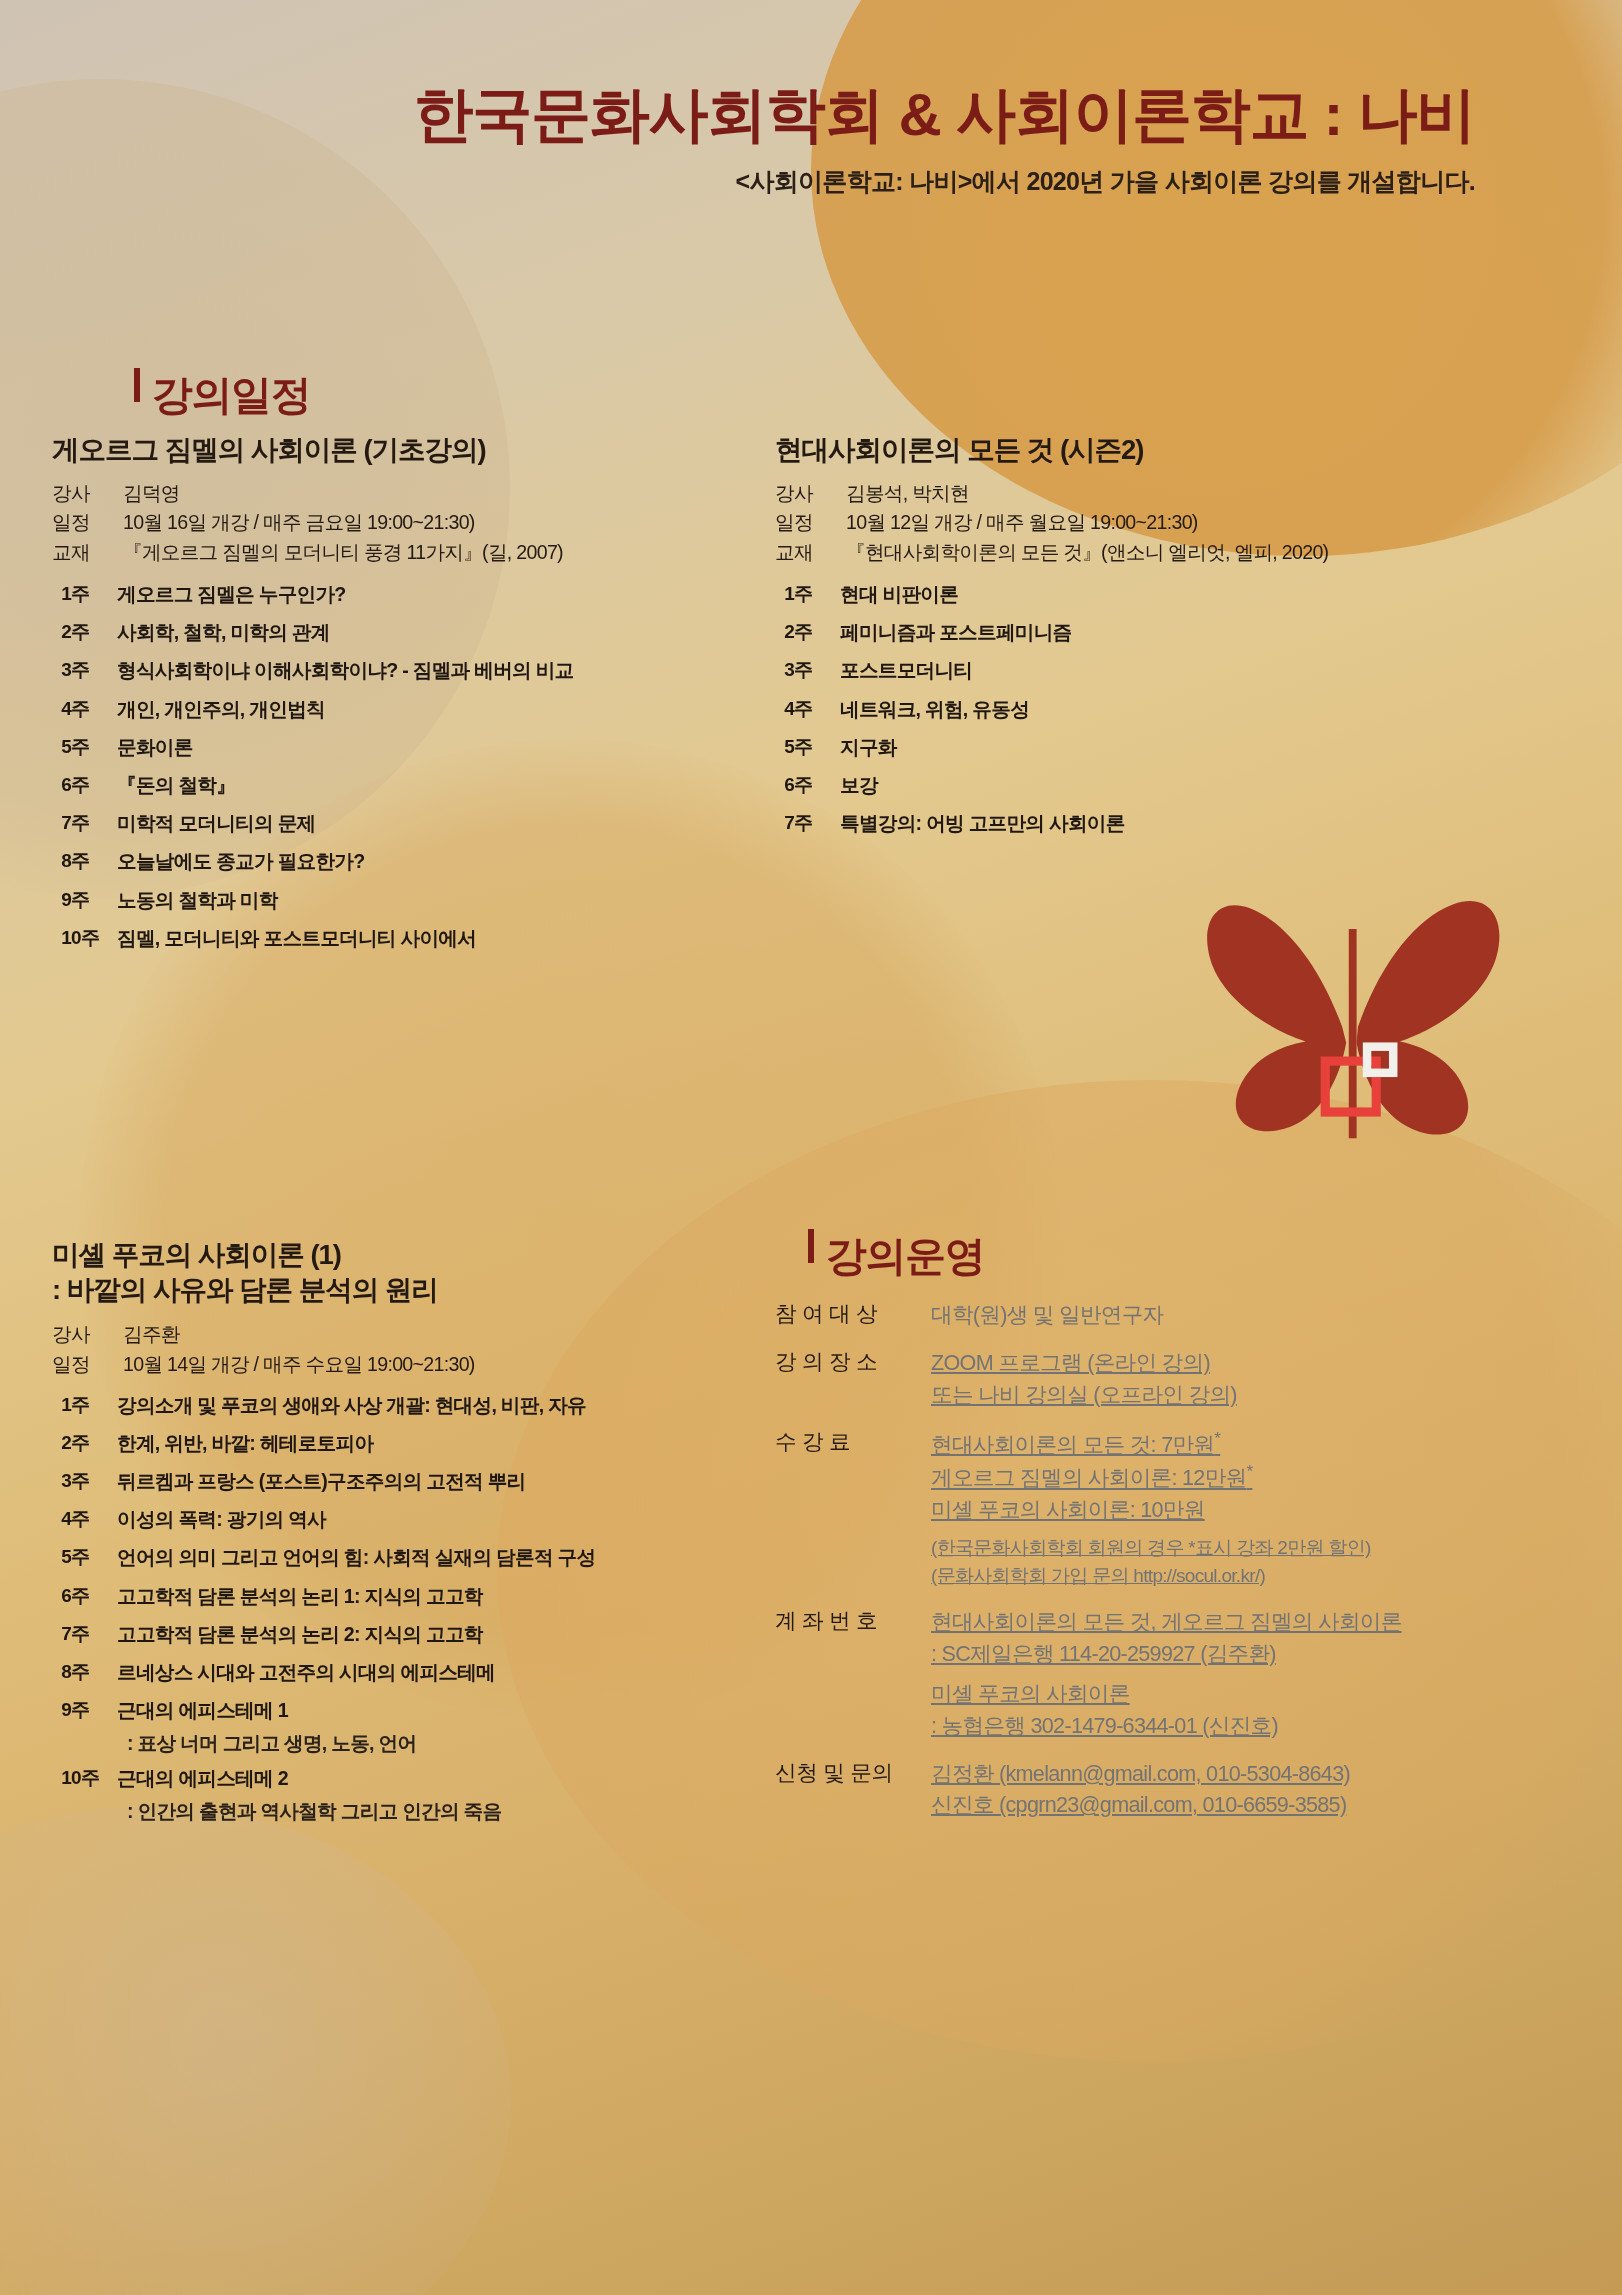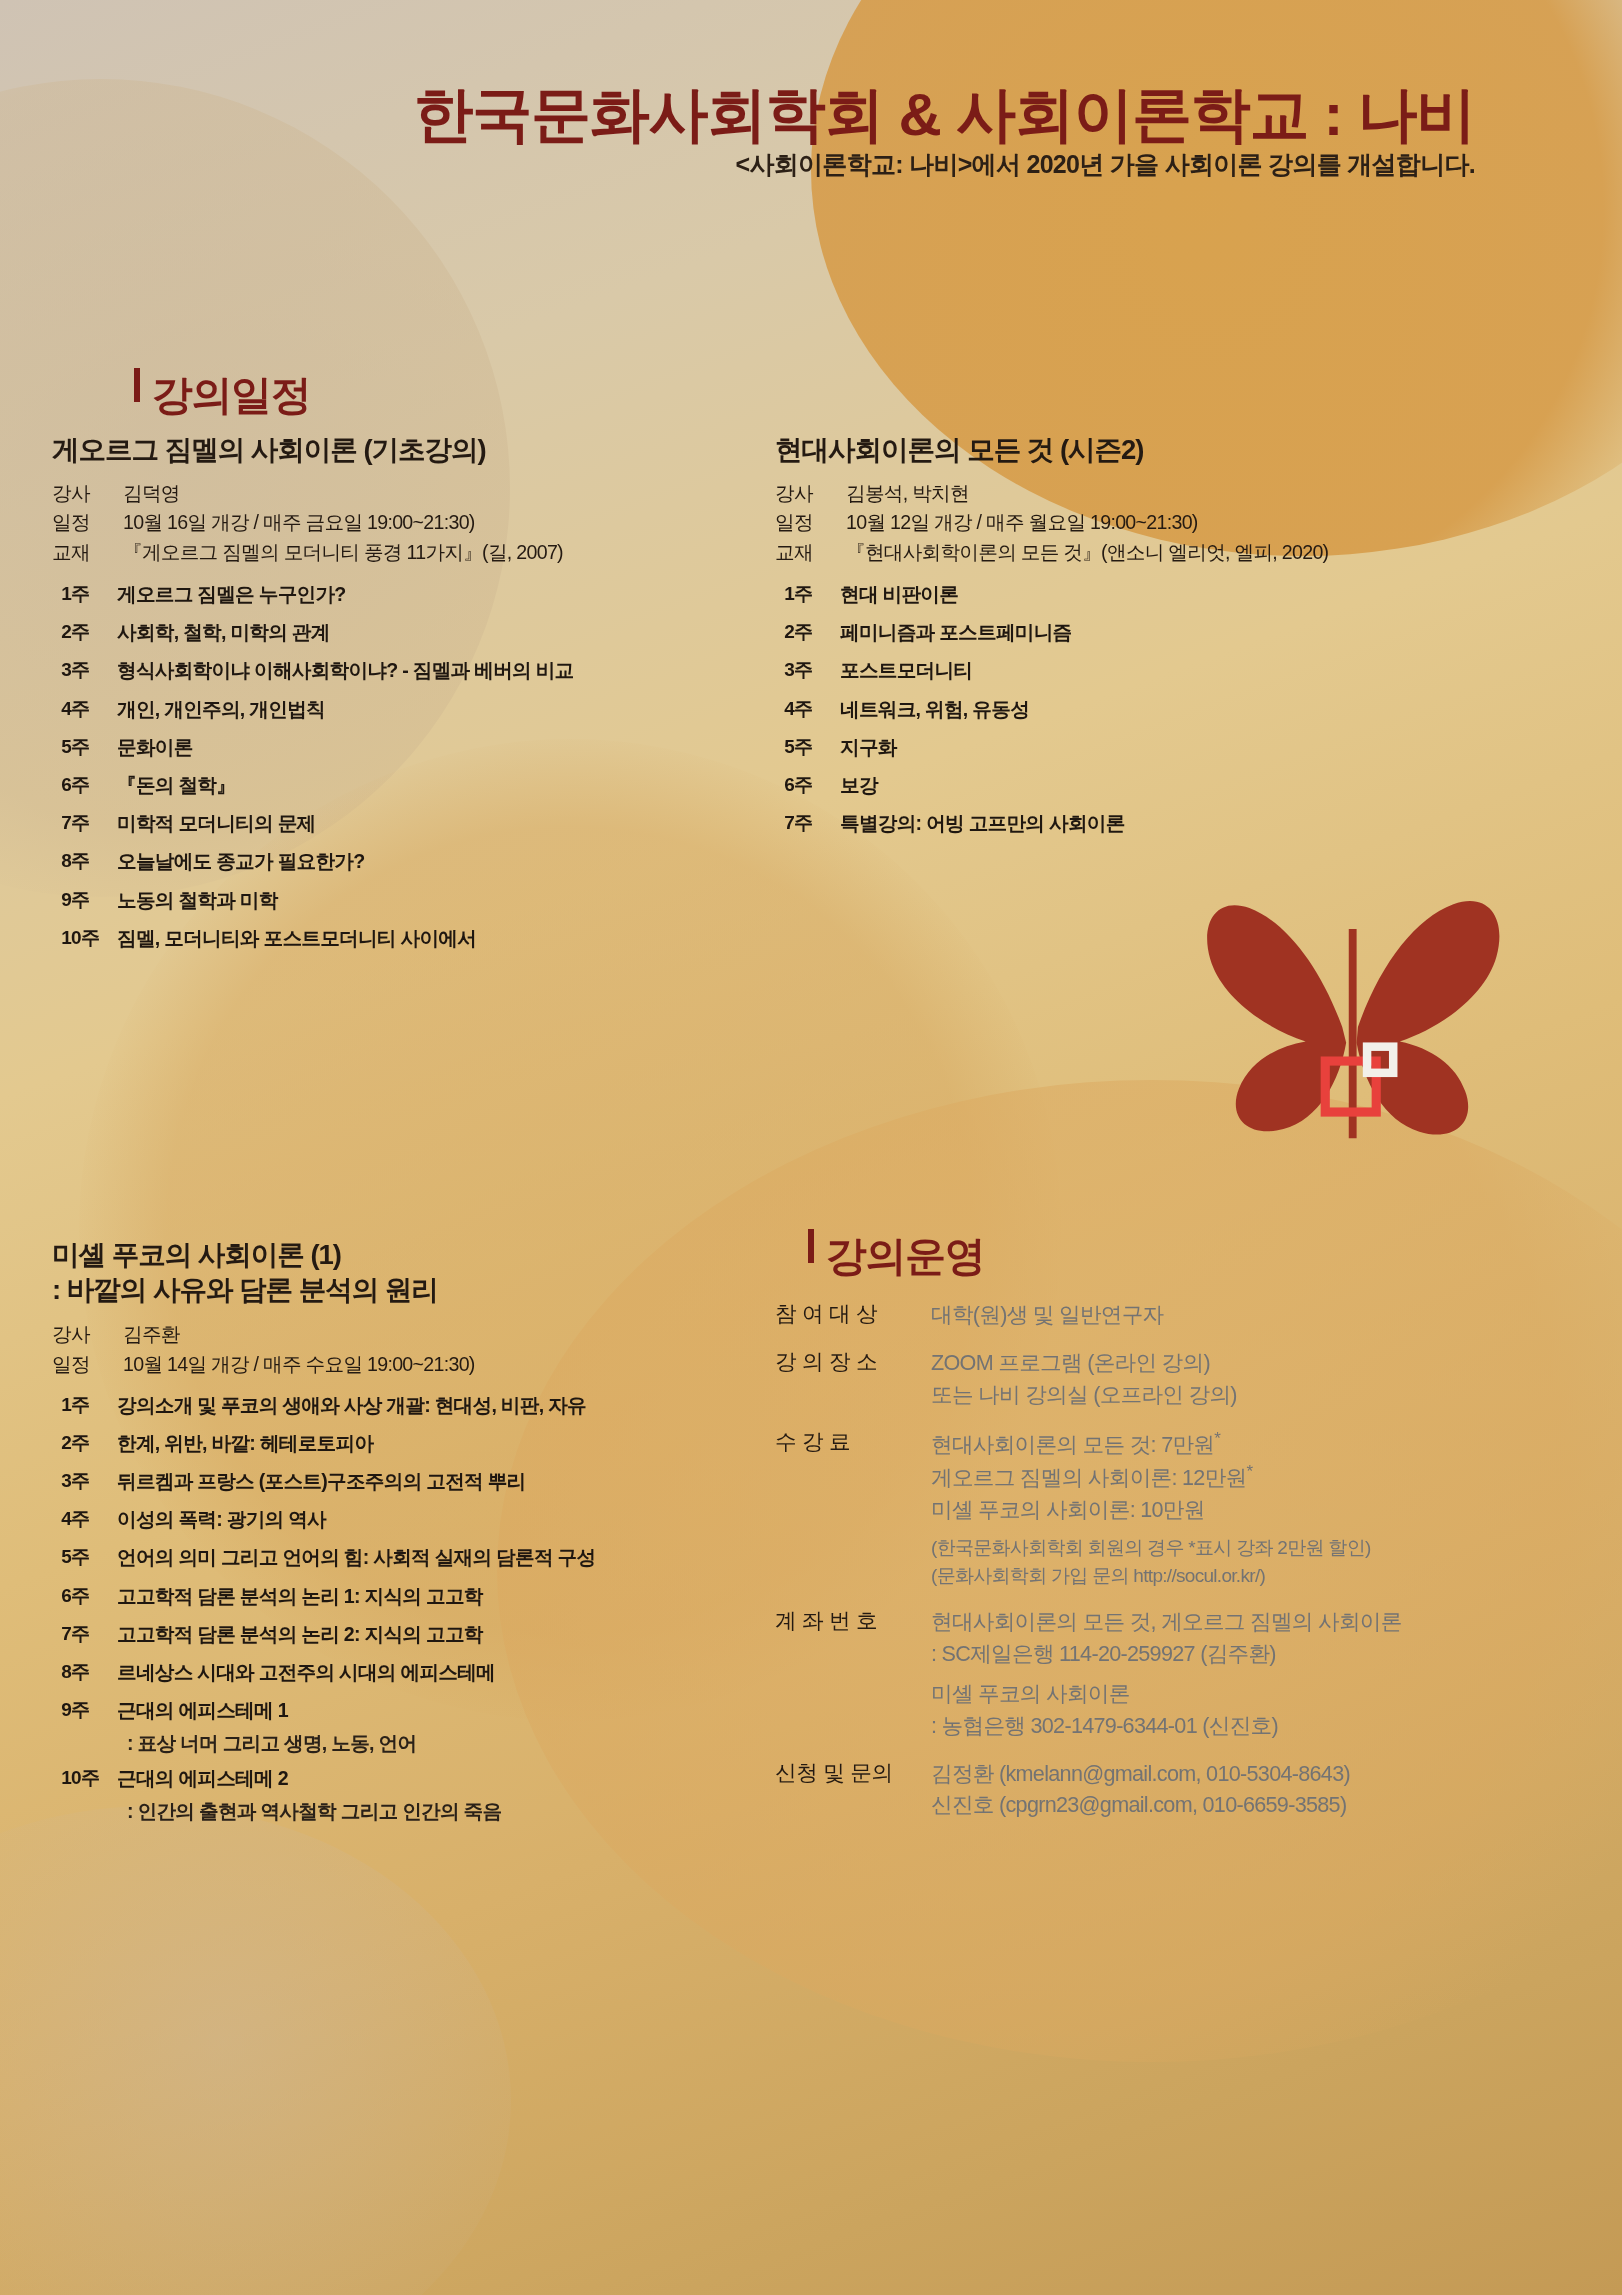--- a/index.html
+++ b/index.html
@@ -66,20 +66,21 @@
     text-align: right;
   }
   #main-title {
     font-size: 60px;
     font-weight: bold;
     color: #7b1c17;
     letter-spacing: -1.3px;
     line-height: 1.1;
   }
   #sub-title {
+    margin-top: 17px;
     font-size: 25px;
     font-weight: bold;
     color: #2c2016;
     letter-spacing: -0.7px;
   }
 
   
   .section-heading {
     font-size: 41px;
     font-weight: bold;
@@ -164,21 +165,21 @@
   .op-value {
     flex: 1;
     font-size: 21.6px;
     line-height: 1.45;
     letter-spacing: -0.7px;
     color: #737373;
   }
   .op-value .small {
     font-size: 19px;
   }
-  .op-value .line { display: block; }
+  .op-value .line { display: block; text-decoration: underline; }
   .op-value sup { font-size: 17px; }
 
   
   #sec-schedule { position: absolute; left: 134px; top: 340px; }
   #course-simmel { position: absolute; left: 52px; top: 432px; width: 739px; }
   #course-modern { position: absolute; left: 775px; top: 432px; width: 759px; }
   #course-foucault { position: absolute; left: 52px; top: 1237px; width: 726px; }
   #sec-operation { position: absolute; left: 775px; top: 1201px; width: 805px; padding-left: 33px; }
   #op-body { position: absolute; left: 775px; top: 1299px; width: 818px; }
 </style>

